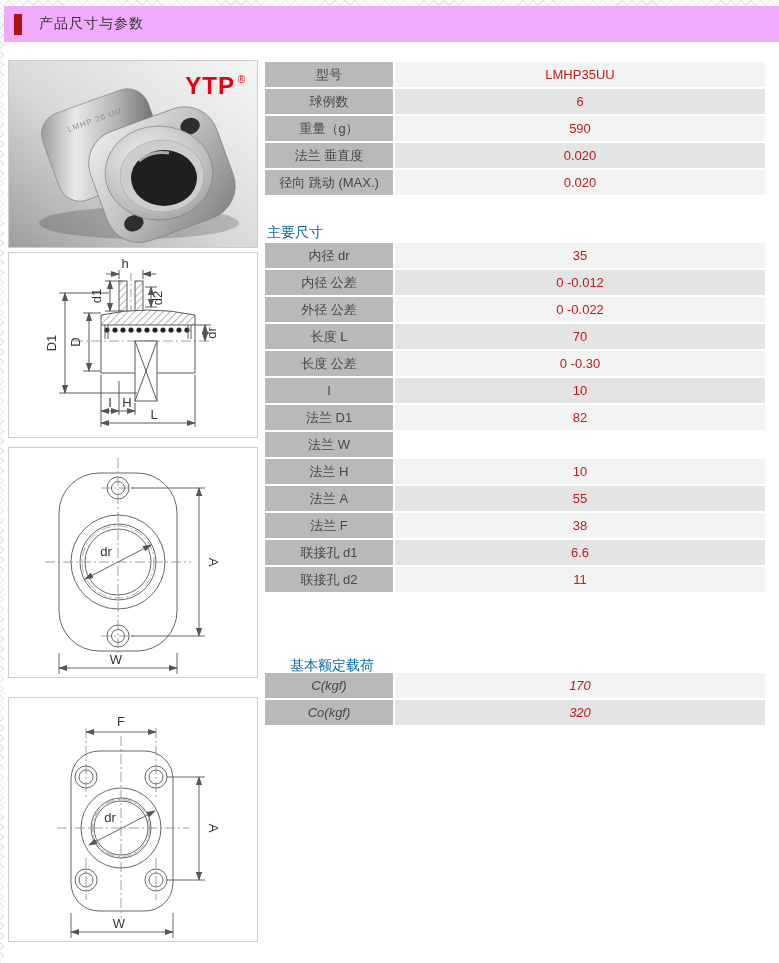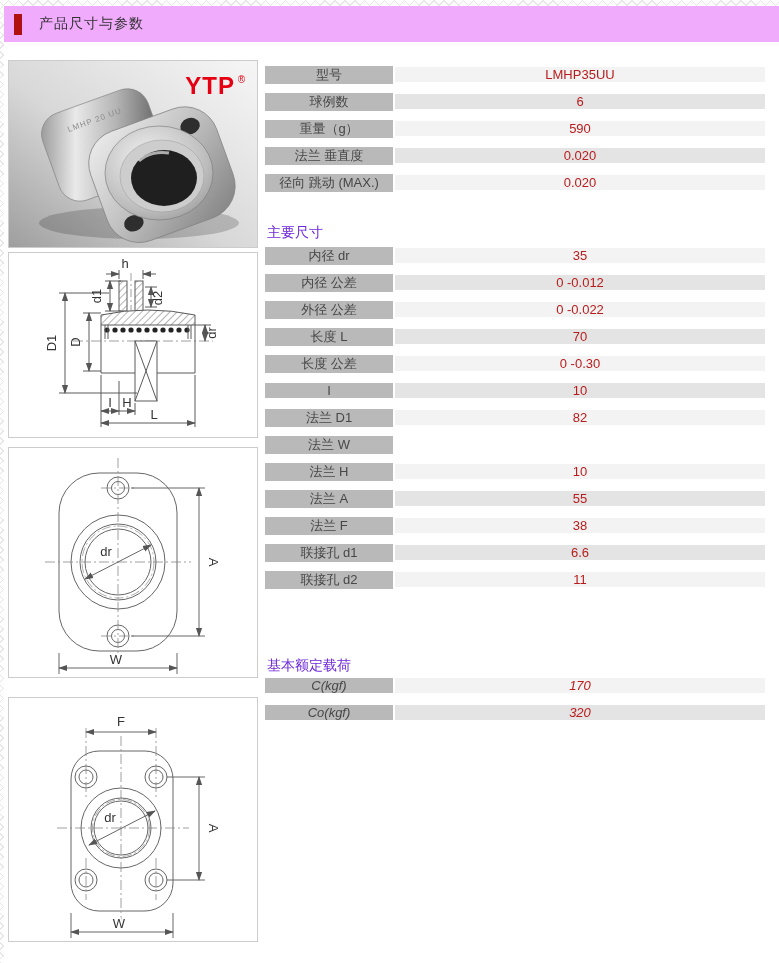--- a/index.html
+++ b/index.html
@@ -19,24 +19,24 @@
   #box1{top:54px;height:186px;}
   #box2{top:246px;height:184px;}
   #box3{top:441px;height:229px;}
   #box4{top:691px;height:243px;}
   .img-box svg{display:block;width:100%;height:100%;}
   .table-col{position:absolute;left:261px;top:56px;width:500px;height:700px;}
   .spec-table{position:absolute;left:0;width:100%;}
   #t1{top:0;}
   #hd1{top:160px;}
   #t2{top:181px;}
-  #hd2{top:593px;}
+  #hd2{top:593px;margin-left:23px;}
   #t3{top:611px;font-style:italic;}
-  .sec-heading{position:absolute;left:2px;font-size:14px;color:#6d28d9;height:20px;line-height:20px;}
-  .spec-row{display:flex;height:25px;margin-bottom:2px;font-size:13px;align-items:center;}
+  .sec-heading{position:absolute;left:2px;font-size:14px;color:#0369a1;height:20px;line-height:20px;}
+  .spec-row{display:flex;height:25px;margin-bottom:2px;font-size:13px;}
   .cell{display:flex;align-items:center;justify-content:center;}
   .cell.label{width:128px;background:#b9b9b9;margin-right:2px;color:#474747;}
   .cell.value{flex:1;background:#f3f3f3;color:#b91c1c;}
   .spec-row:nth-child(even) .cell.value{background:#e4e4e4;}
   .dim{font-size:13px;fill:#333;}
   .halo{paint-order:stroke;stroke:#fff;stroke-width:3px;}
 </style>
 </head>
 <body>
 

